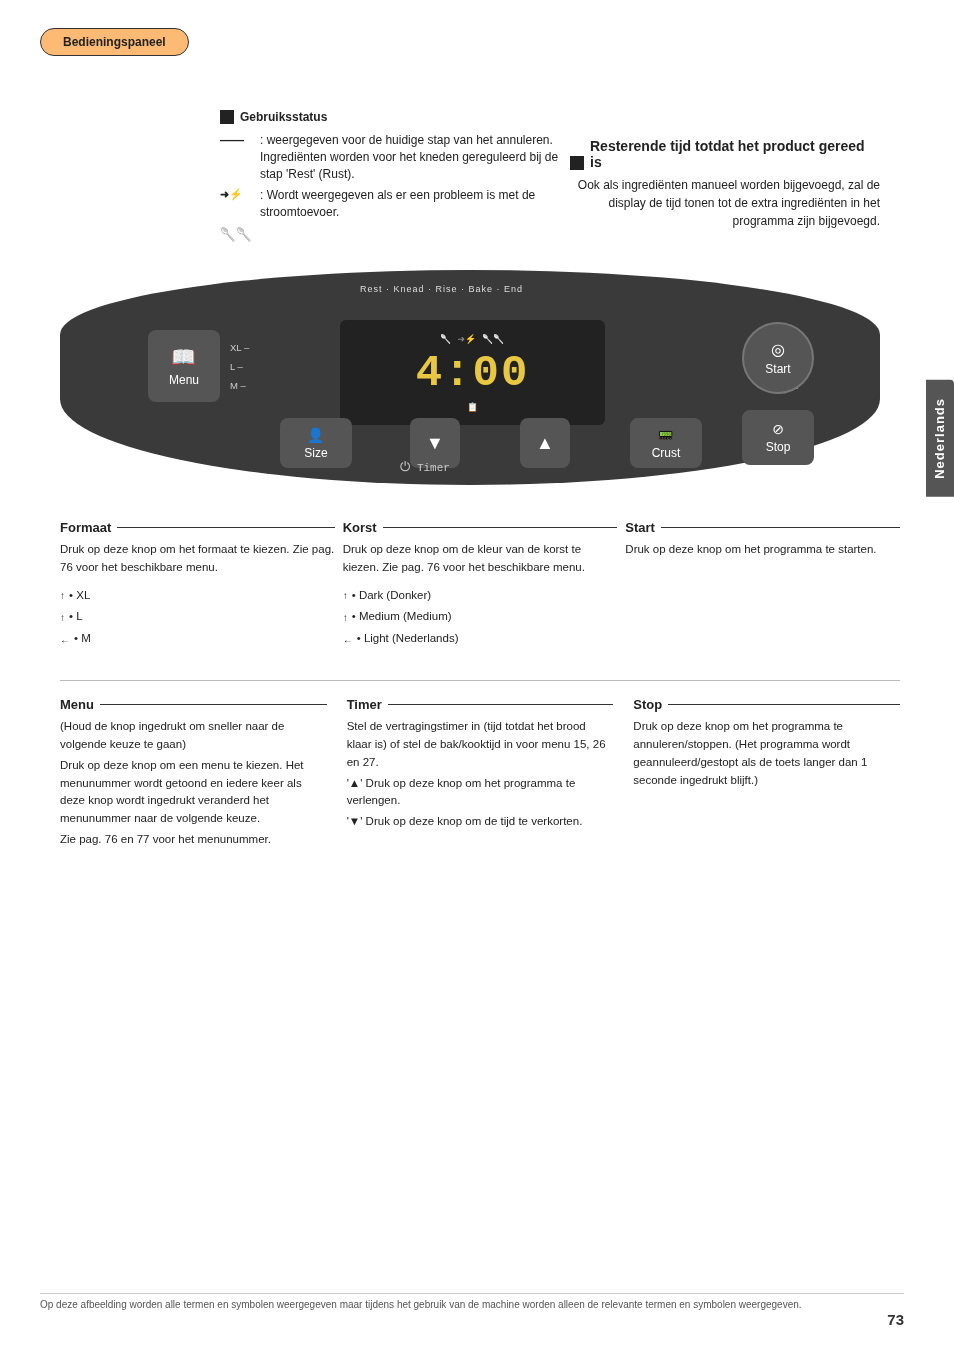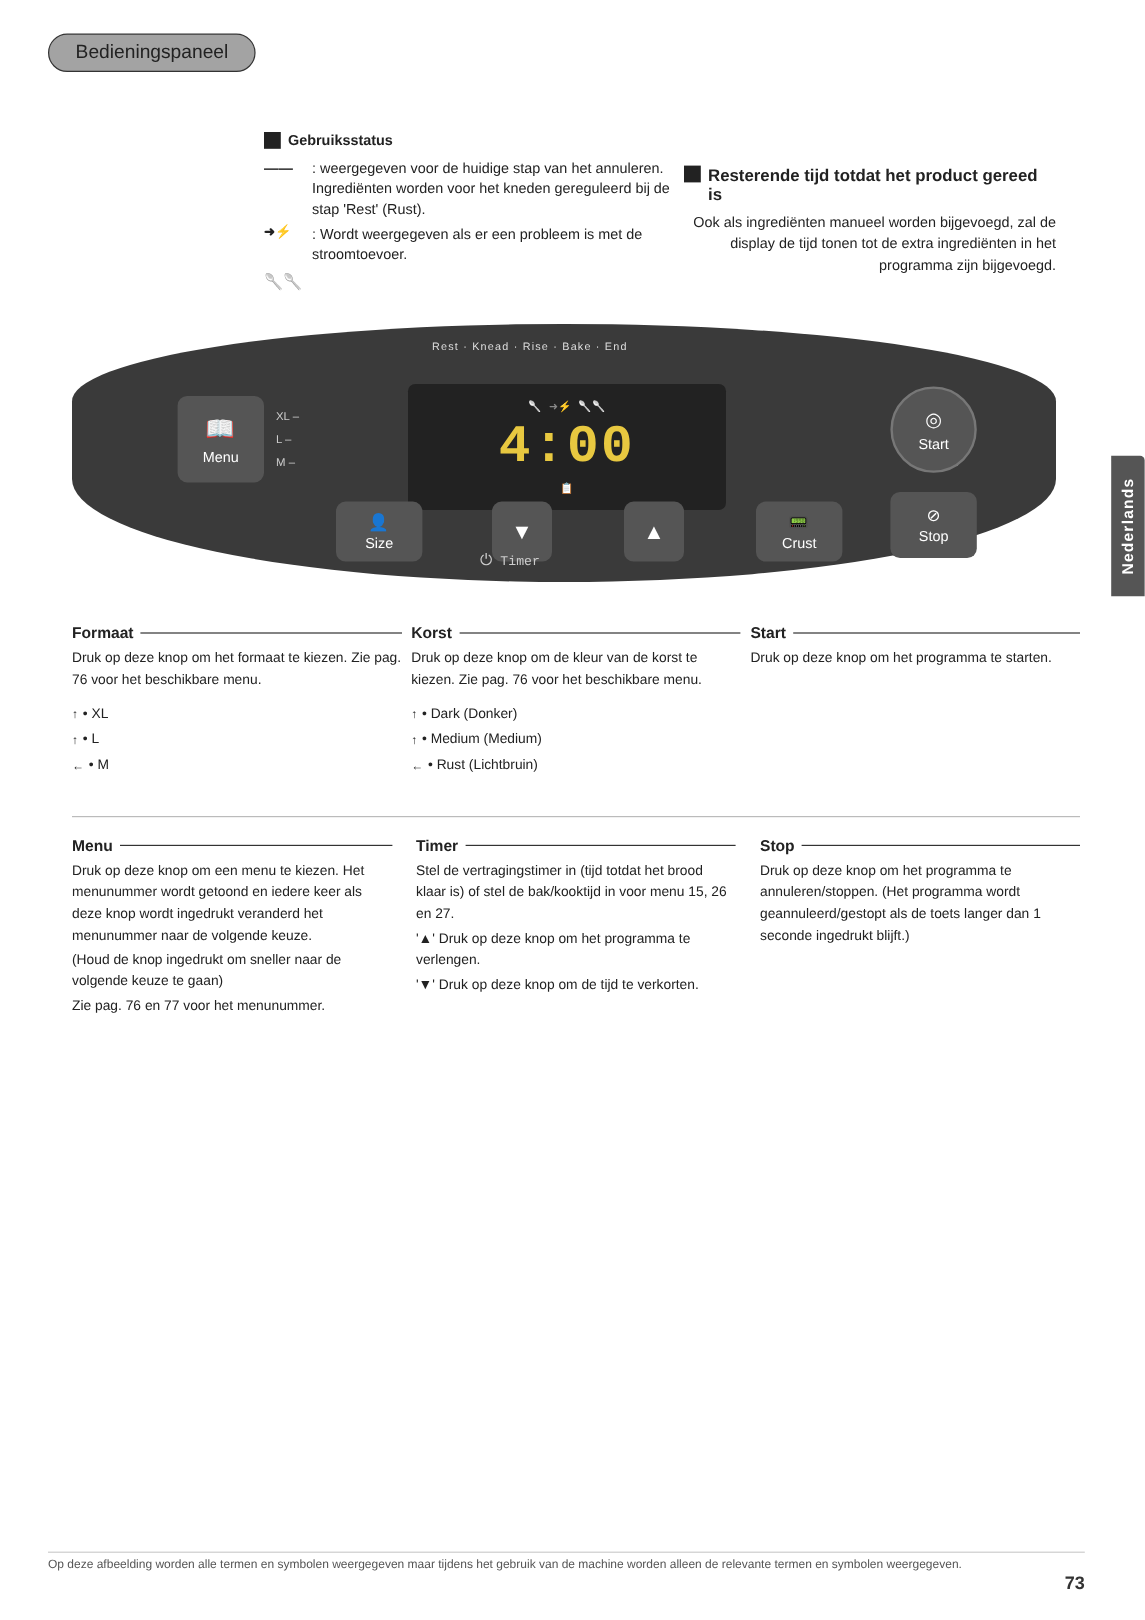--- a/index.html
+++ b/index.html
@@ -14,23 +14,23 @@
     }
 
     
     .page-title-badge {
       position: absolute;
       top: 28px;
       left: 40px;
       border: 1.5px solid #333;
       border-radius: 18px;
       padding: 6px 22px;
-      font-size: 16px;
-      font-weight: normal;
-      background: #a3a3a3;
+      font-size: 12px;
+      font-weight: bold;
+      background: #fdba74;
     }
 
     
     .side-tab {
       position: absolute;
       right: 0;
       top: 380px;
       width: 28px;
       background: #555;
       color: #fff;
@@ -84,21 +84,21 @@
       position: absolute;
       top: 138px;
       left: 570px;
       width: 310px;
     }
     .remaining-section .section-title {
       font-size: 14px;
       font-weight: bold;
       margin-bottom: 6px;
       display: flex;
-      align-items: flex-start;
+      align-items: flex-end;
       gap: 6px;
     }
     .remaining-section p {
       font-size: 12px;
       line-height: 1.5;
       text-align: right;
     }
 
     
     .panel-container {
@@ -505,40 +505,40 @@
         <div style="font-size:11.5px; line-height:1.9; display:flex; align-items:center; gap:4px;">
           <span style="font-size:10px;">↑</span>
           <span>• Dark (Donker)</span>
         </div>
         <div style="font-size:11.5px; line-height:1.9; display:flex; align-items:center; gap:4px;">
           <span style="font-size:10px;">↑</span>
           <span>• Medium (Medium)</span>
         </div>
         <div style="font-size:11.5px; line-height:1.9; display:flex; align-items:center; gap:4px;">
           <span style="font-size:10px;">←</span>
-          <span>• Rust (Lichtbruin)</span>
+          <span>• Light (Nederlands)</span>
         </div>
       </div>
     </div>
 
     <div class="desc-block">
       <div class="block-title">Start</div>
       <p>Druk op deze knop om het programma te starten.</p>
     </div>
 
   </div>
 
   <div style="height:1px; background:#bbb; margin-bottom:16px; margin-top: 10px;"></div>
 
   <div style="display:grid; grid-template-columns:1fr 1fr 1fr; gap:0 20px;">
 
     <div class="desc-block">
       <div class="block-title">Menu</div>
+      <p>(Houd de knop ingedrukt om sneller naar de volgende keuze te gaan)</p>
       <p>Druk op deze knop om een menu te kiezen. Het menunummer wordt getoond en iedere keer als deze knop wordt ingedrukt veranderd het menunummer naar de volgende keuze.</p>
-      <p>(Houd de knop ingedrukt om sneller naar de volgende keuze te gaan)</p>
       <p>Zie pag. 76 en 77 voor het menunummer.</p>
     </div>
 
     <div class="desc-block">
       <div class="block-title">Timer</div>
       <p>Stel de vertragingstimer in (tijd totdat het brood klaar is) of stel de bak/kooktijd in voor menu 15, 26 en 27.</p>
       <p>'▲'  Druk op deze knop om het programma te verlengen.</p>
       <p>'▼'  Druk op deze knop om de tijd te verkorten.</p>
     </div>
 

